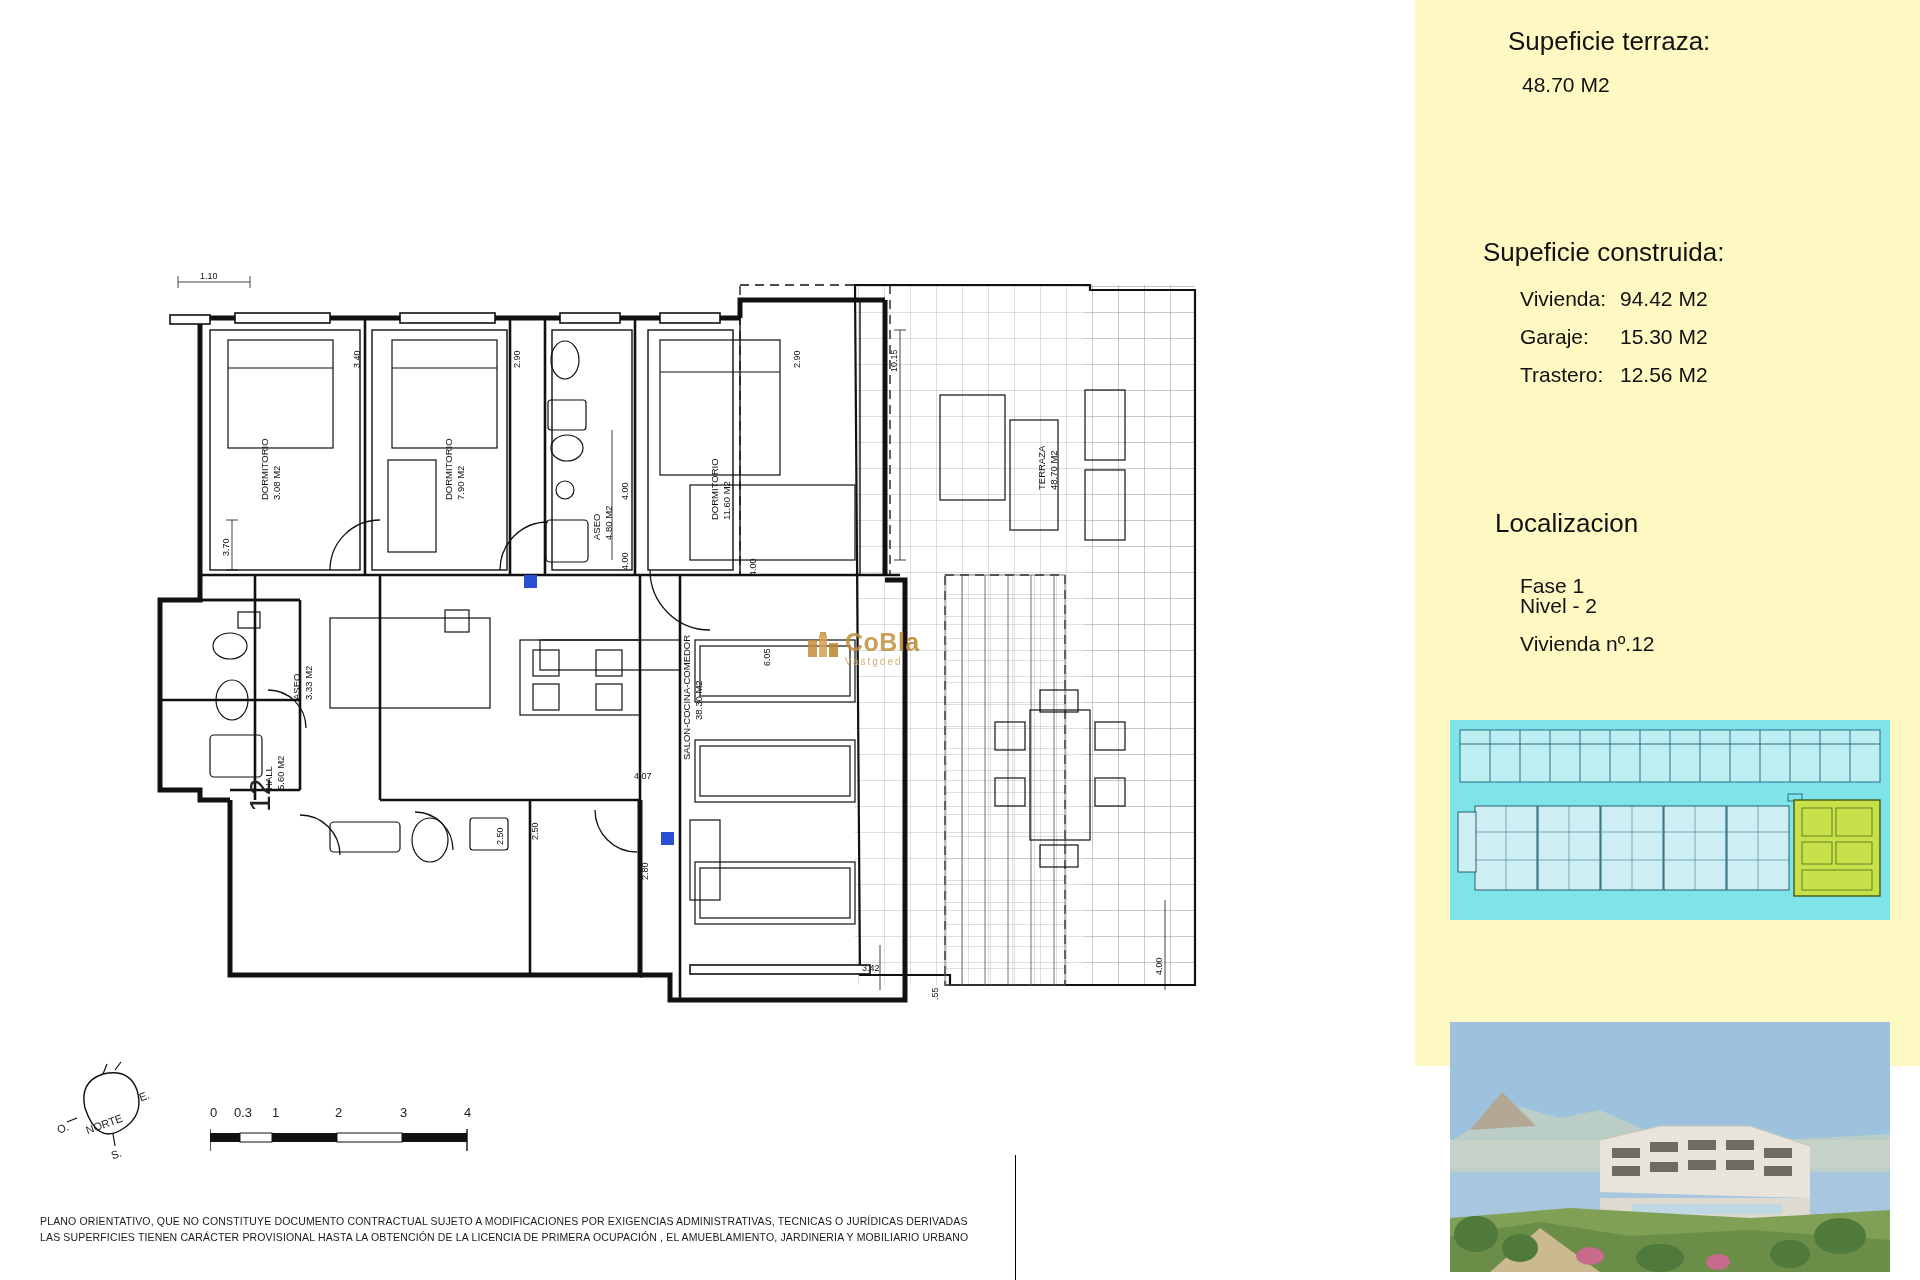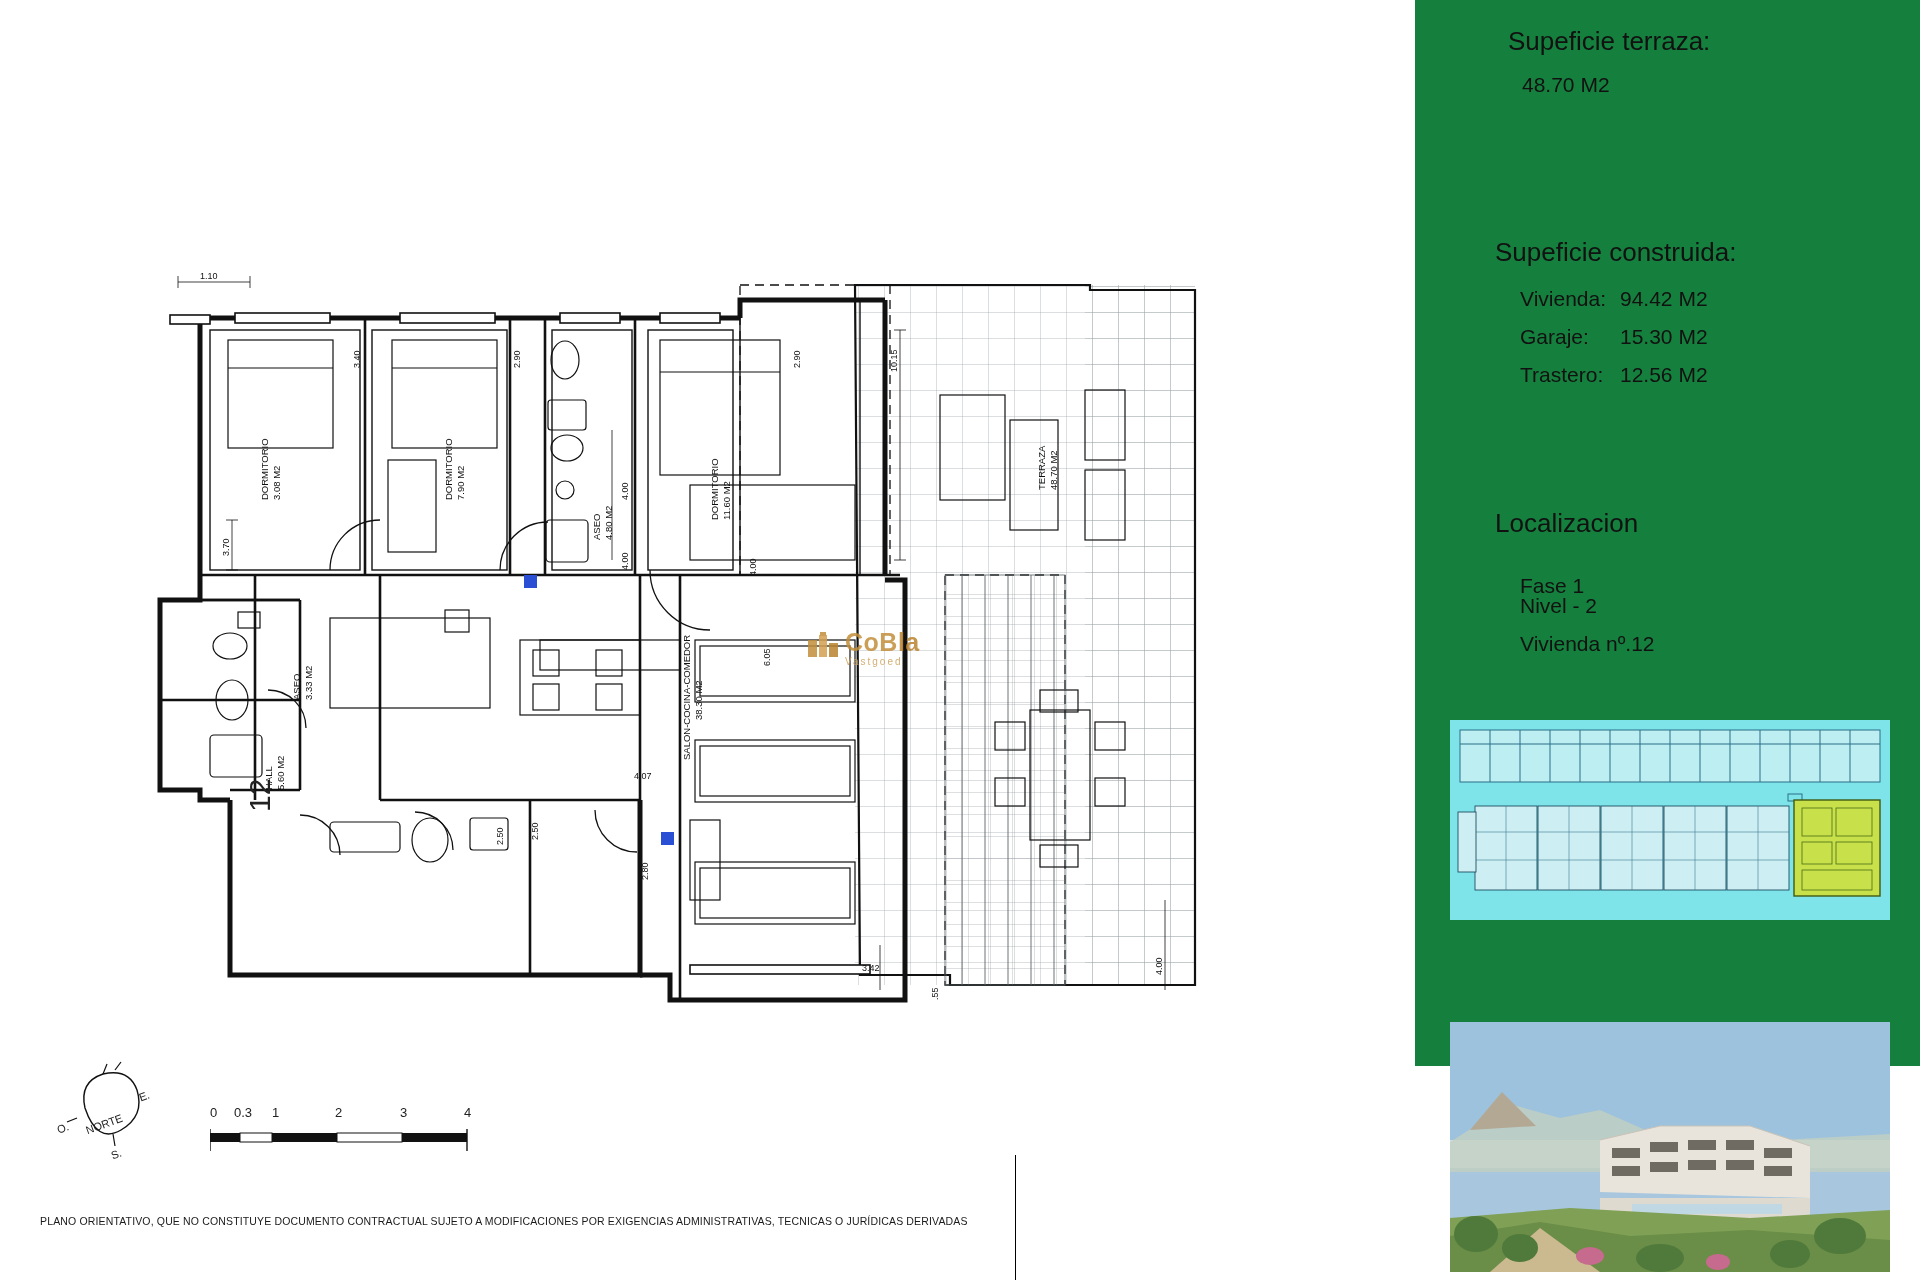--- a/index.html
+++ b/index.html
@@ -49,21 +49,21 @@
 
   
   .unit-num{
     position:absolute;left:243px;top:812px;font-size:30px;color:#222;
     transform:rotate(-90deg);transform-origin:left top;font-family:"Liberation Sans",sans-serif;
   }
 
   
   .info-panel{
     position:absolute;left:1415px;top:0;width:505px;height:1066px;
-    background:#15803d;
+    background:#fef9c3;
   }
   .info-inner{position:absolute;left:0;top:0;right:0;bottom:0;}
   .ip-head{
     position:absolute;font-size:26px;color:#111;font-weight:normal;
   }
   .ip-line{position:absolute;font-size:21px;color:#111;}
 
   
   .keymap{
     position:absolute;left:1450px;top:720px;width:440px;height:200px;background:#7fe4ea;
@@ -341,30 +341,31 @@
         <rect x="62" y="8" width="65" height="9" fill="#111"></rect>
         <rect x="127" y="8" width="65" height="9" fill="#fff" stroke="#111" stroke-width="1"></rect>
         <rect x="192" y="8" width="65" height="9" fill="#111"></rect>
         <line x1="0" y1="4" x2="0" y2="26" stroke="#111" stroke-width="1.4"></line>
         <line x1="257" y1="4" x2="257" y2="26" stroke="#111" stroke-width="1.4"></line>
       </svg>
     </div>
 
     <div class="legal">
       <div>PLANO ORIENTATIVO, QUE NO CONSTITUYE DOCUMENTO CONTRACTUAL SUJETO A MODIFICACIONES  POR EXIGENCIAS ADMINISTRATIVAS, TECNICAS O JURÍDICAS DERIVADAS</div>
+      <div>LAS SUPERFICIES TIENEN CARÁCTER PROVISIONAL HASTA LA OBTENCIÓN DE LA LICENCIA DE PRIMERA OCUPACIÓN , EL AMUEBLAMIENTO, JARDINERIA Y MOBILIARIO URBANO</div>
     </div>
     <div class="v-div"></div>
   </div>
 
   <div class="info-panel">
     <div class="info-inner">
       <div class="ip-head" style="left:93px;top:26px;">Supeficie terraza:</div>
       <div class="ip-line" style="left:107px;top:73px;">48.70 M2</div>
 
-      <div class="ip-head" style="left:80px;top:237px;">Supeficie construida:</div>
+      <div class="ip-head" style="left:68px;top:237px;">Supeficie construida:</div>
 
       <div class="ip-line" style="left:105px;top:287px;text-align:center;">Vivienda:</div>
       <div class="ip-line" style="left:205px;top:287px;">94.42 M2</div>
 
       <div class="ip-line" style="left:105px;top:325px;">Garaje:</div>
       <div class="ip-line" style="left:205px;top:325px;">15.30 M2</div>
 
       <div class="ip-line" style="left:105px;top:363px;">Trastero:</div>
       <div class="ip-line" style="left:205px;top:363px;">12.56 M2</div>
 

